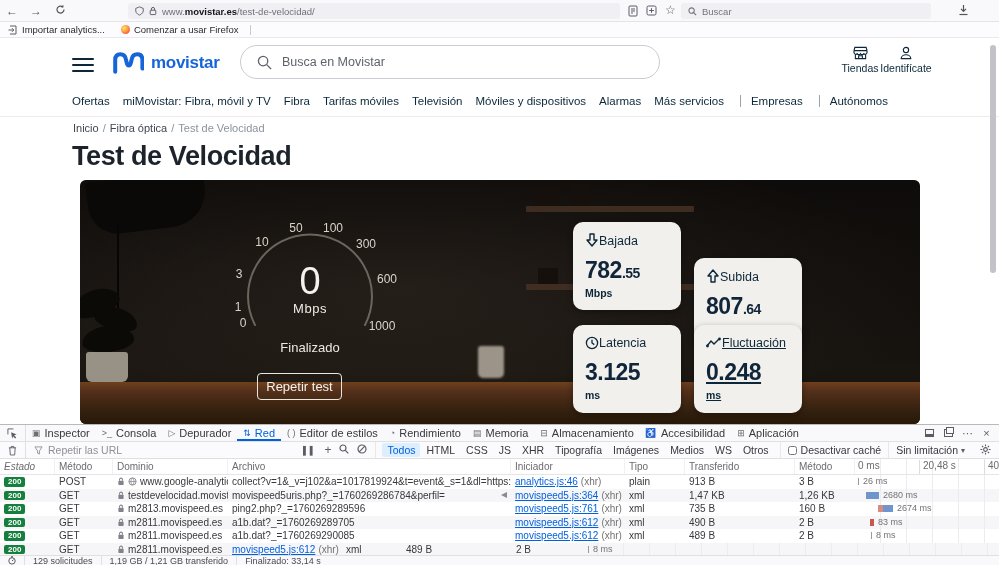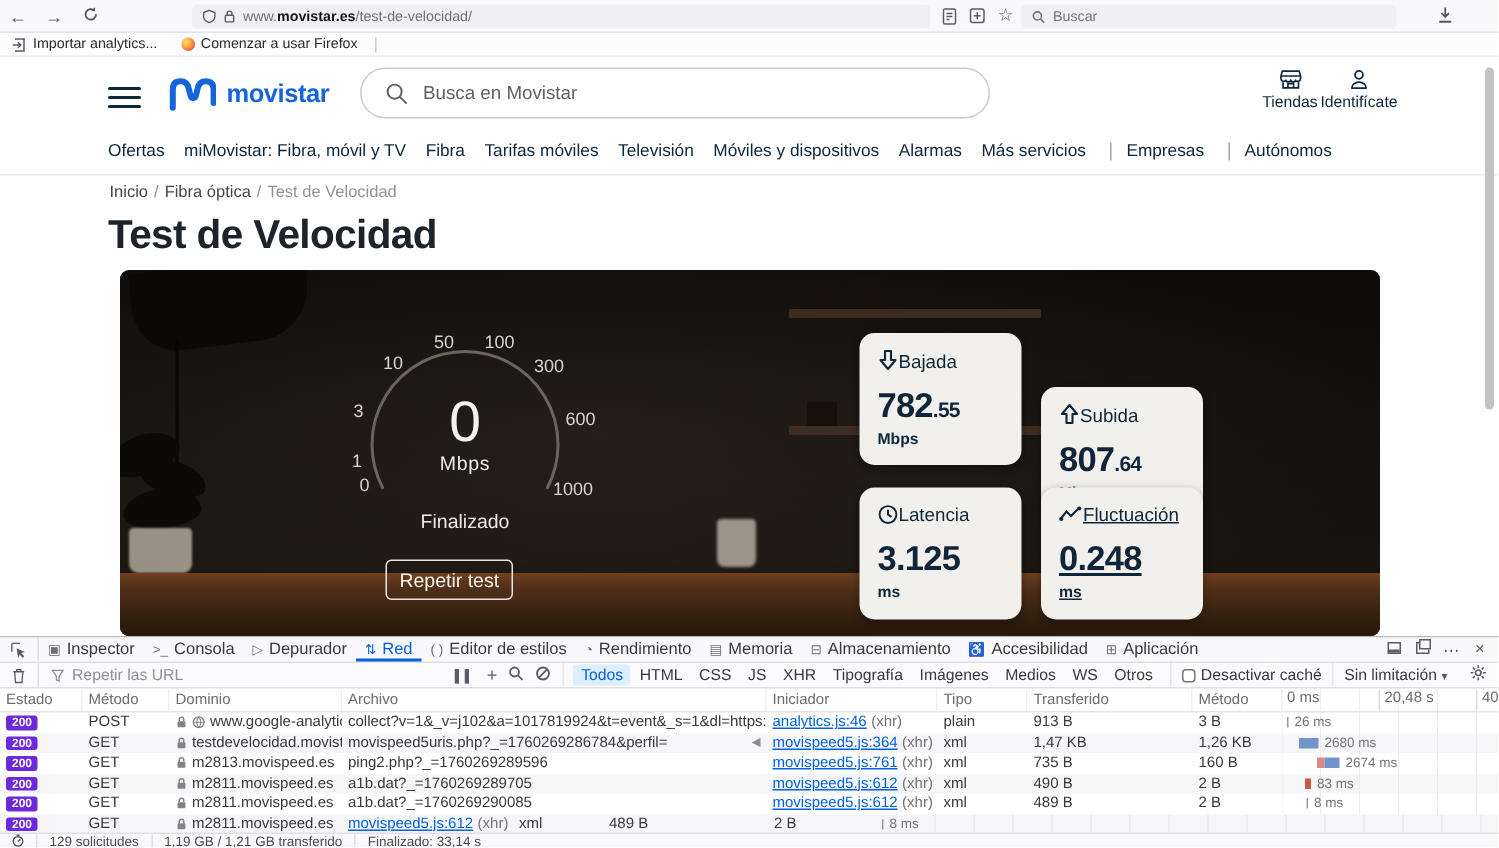--- a/index.html
+++ b/index.html
@@ -117,21 +117,21 @@
   .c-status{width:55px;} .c-method{width:58px;} .c-domain{width:115px;} .c-file{width:283px;}
   .c-initiator{width:114px;} .c-type{width:60px;} .c-transferred{width:110px;} .c-size{width:60px;}
   .c-timeline{ flex:1; position:relative; height:100%;
     background-image:repeating-linear-gradient(90deg, transparent 0, transparent 25px, #ececef 25px, #ececef 26px); }
   .tl-tick { position:absolute; top:1px; font-size:10px; color:#6b6b70; padding-left:3px; }
   .tl-tick.b { border-left:1px solid #dcdce0; height:14px; }
 
   .req-row { display:flex; align-items:center; height:13.5px; font-size:10px; color:#38383d; }
   .req-row:nth-child(even) { background:#f6f6f8; }
   .req-row .cell { padding-left:4px; overflow:hidden; white-space:nowrap; height:100%; display:flex; align-items:center; }
-  .badge { background:#6d28d9; color:#fff; font-size:8px; font-weight:bold; padding:0 4px; border-radius:2px; line-height:9.5px; }
+  .badge { background:#15803d; color:#fff; font-size:8px; font-weight:bold; padding:0 4px; border-radius:2px; line-height:9.5px; }
   .c-domain .dtext { overflow:hidden; }
   .c-domain svg { flex:none; margin-right:3px; }
   .file-text { flex:1; overflow:hidden; }
   .flag-ico { flex:none; width:0; height:0; border:3px solid transparent; border-right:6px solid #8a8a8f; margin-right:4px; }
   .init-link { color:#0060df; text-decoration:underline; margin-right:3px; }
   .init-kind { color:#737373; }
   .wf-bar { position:absolute; top:3px; height:7px; }
   .wf-label { position:absolute; top:1px; font-size:9px; color:#737373; white-space:nowrap; }
 
   .dt-status { position:absolute; bottom:0; left:0; width:999px; height:10px; background:#f9f9fb;
@@ -463,21 +463,21 @@
         </svg>
     </span>
   </div>
 
   <div class="net-header">
     <div class="c-timeline hcell-tl" style="order:9">
       <span class="tl-tick" style="left:0">0 ms</span>
       <span class="tl-tick b" style="left:64px">20,48 s</span>
       <span class="tl-tick b" style="left:129px">40,96</span>
     </div>
-  <div class="hcell c-status" style="order: 0;">Estado</div>
+  <div class="hcell c-status" style="order: 0; font-style: italic;">Estado</div>
       <div class="hcell c-method" style="order: 1;">Método</div>
       <div class="hcell c-domain" style="order: 2;">Dominio</div>
       <div class="hcell c-file" style="order: 3;">Archivo</div>
       <div class="hcell c-initiator" style="order: 4;">Iniciador</div>
       <div class="hcell c-type" style="order: 5;">Tipo</div>
       <div class="hcell c-transferred" style="order: 6;">Transferido</div>
       <div class="hcell c-size" style="order: 7;">Método</div>
     </div>
 
   <div>

